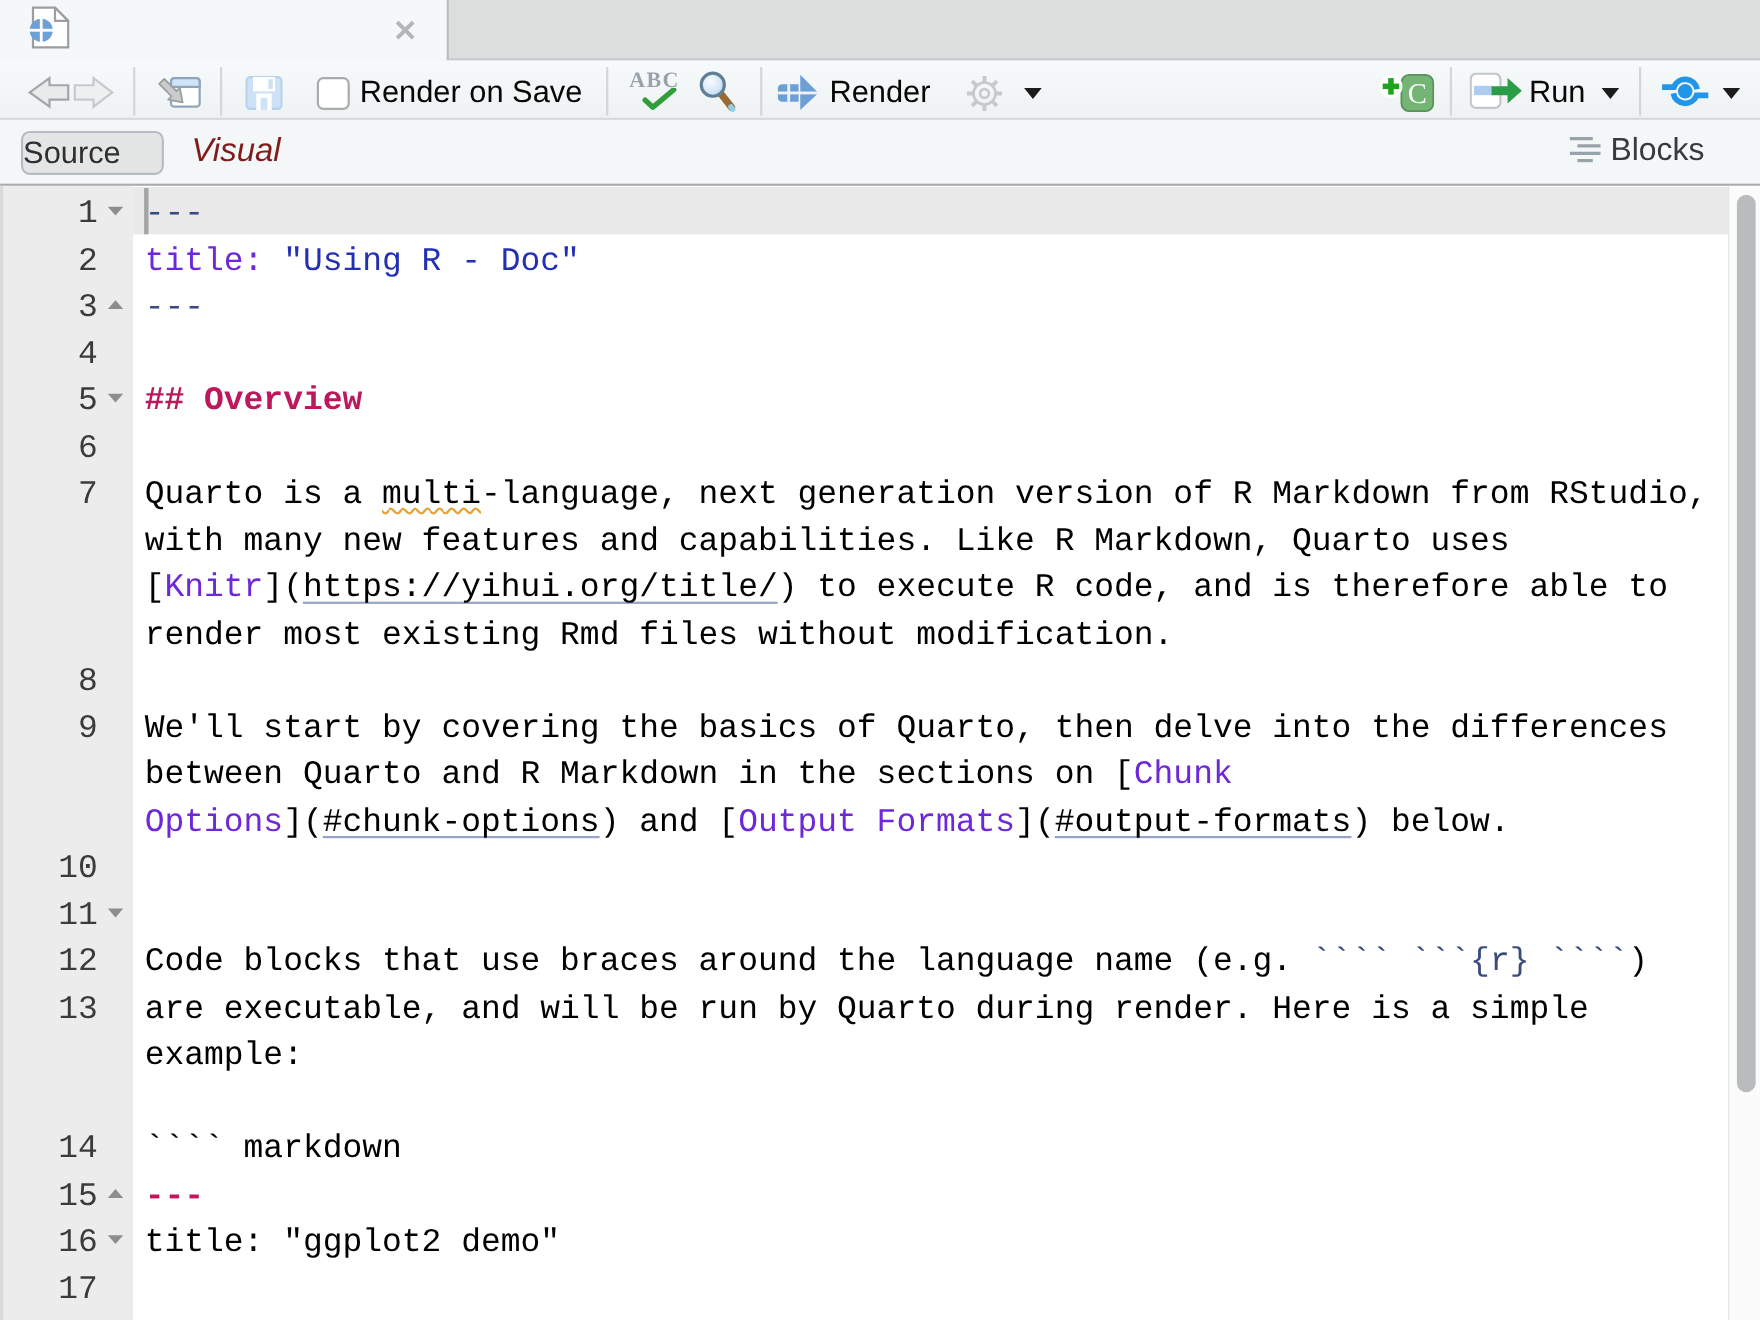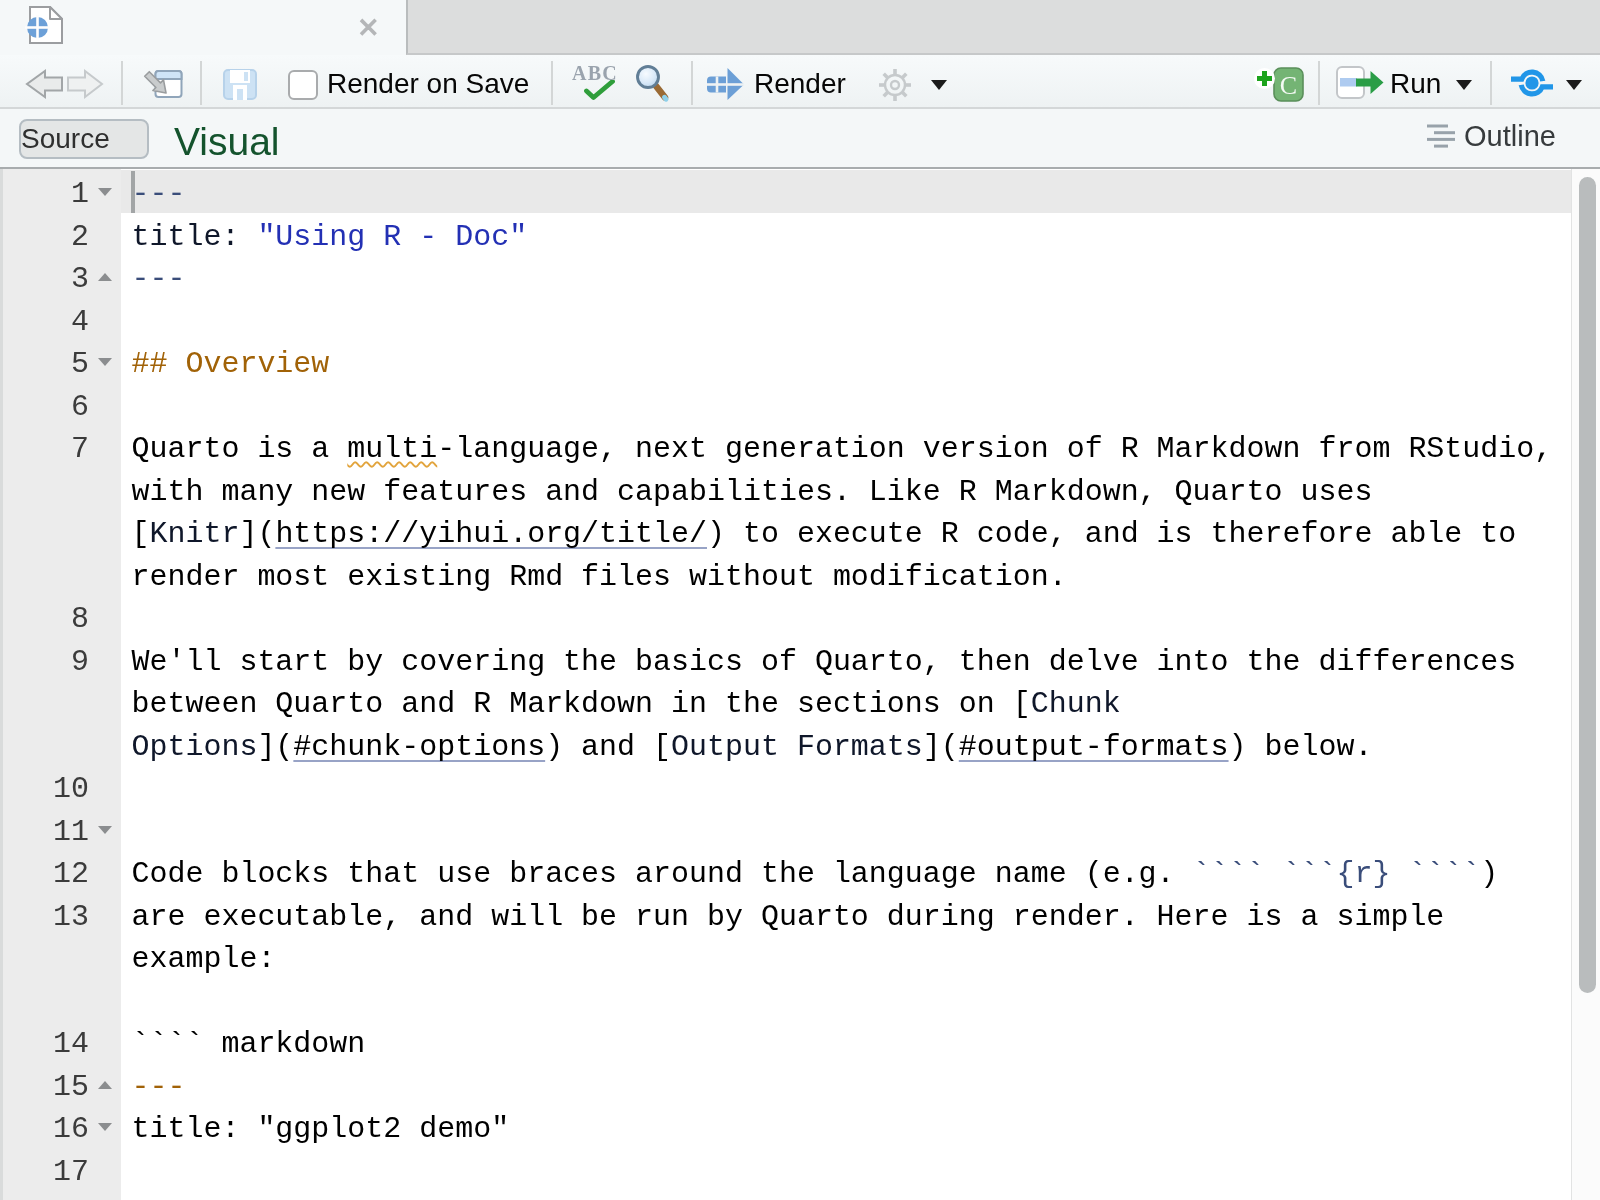--- a/index.html
+++ b/index.html
@@ -15,35 +15,35 @@
   
   #toolbar{left:0;top:55px;width:1600px;height:52px;background:linear-gradient(#f7fafb,#eef2f3);border-bottom:2px solid #d4d7d8;text-align:right;}
   .tsep{position:absolute;top:6px;height:44px;width:2px;background:#d3d6d6;}
   .tbtext{position:absolute;font-size:28px;color:#070707;}
   #checkbox{position:absolute;left:288px;top:15px;width:26px;height:26px;background:#fff;border:2px solid #a9abad;border-radius:6px;}
   .dd{position:absolute;width:0;height:0;border-left:8.5px solid transparent;border-right:8.5px solid transparent;border-top:10px solid #1b1b1b;}
   
   #subbar{left:0;top:109px;width:1600px;height:58px;background:#f4f7f8;border-bottom:2px solid #a8acae;}
   #srcbtn{position:absolute;left:19px;top:10px;width:126px;height:36px;background:#e4e6e6;border:2px solid #b5bdc3;border-radius:8px;
           font-size:28px;color:#2f2f2f;line-height:36px;}
-  #visual{position:absolute;left:174px;top:11px;font-size:39px;color:#14532d;}
+  #visual{position:absolute;left:174px;top:11px;font-size:30px;color:#7f1d1d;font-style:italic;}
   #outlinetxt{position:absolute;left:1464px;top:11px;font-size:29px;color:#373b3d;}
   
   #editor{left:0;top:169px;width:1600px;height:1031px;background:#ffffff;}
   #gutter{position:absolute;left:0;top:0;width:121px;height:1031px;background:#ececec;}
   #leftedge{position:absolute;left:0;top:0;width:3px;height:1031px;background:#d9dbdb;}
   #hl1{position:absolute;left:121px;top:1px;width:1450px;height:43px;background:#e9e9e9;}
   #cursor{position:absolute;left:131px;top:2px;width:4px;height:42px;background:#a2a5a6;}
   pre{margin:0;font-family:"Liberation Mono",monospace;font-size:29.97px;line-height:42.5px;}
   #nums{position:absolute;left:0;top:4px;width:89px;text-align:right;color:#3b3b3b;}
   #code{position:absolute;left:131.5px;top:4px;color:#000;}
   .y{color:#3a4d7a;}   
-  .m{color:#0f172a;text-align:right;}   
+  .m{color:#6d28d9;text-align:right;}   
   .s{color:#2330b4;}   
-  .h{color:#a16207;}   
+  .h{color:#be185d;font-weight:bold;}   
   .u{text-decoration:underline;text-decoration-skip-ink:none;text-decoration-color:#98a3c6;text-decoration-thickness:2px;text-underline-offset:5px;}
   .sp{text-decoration:underline wavy #e2a43c;text-decoration-skip-ink:none;text-decoration-thickness:2px;text-underline-offset:4px;}
   .fold{position:absolute;width:0;height:0;border-left:7px solid transparent;border-right:7px solid transparent;}
   .fd{border-top:8.5px solid #8b8d8f;}
   .fu{border-bottom:8.5px solid #8b8d8f;}
   
   #sbtrack{position:absolute;left:1571px;top:0px;width:29px;height:1031px;background:#fbfbfb;border-left:1.5px solid #e2e3e3;}
   #sbthumb{position:absolute;left:7px;top:8px;width:17px;height:816px;background:#b9bcbd;border-radius:9px;}
 </style>
 </head>
@@ -166,21 +166,21 @@
   <div id="srcbtn">Source</div>
   <div id="visual">Visual</div>
   <svg class="abs" style="left:1427px;top:15px" width="29" height="24" viewBox="0 0 29 24">
     <g stroke="#98a2aa" stroke-width="3">
       <line x1="0" y1="2" x2="21" y2="2"></line>
       <line x1="7" y1="8.7" x2="28" y2="8.7"></line>
       <line x1="0" y1="15.4" x2="28" y2="15.4"></line>
       <line x1="7" y1="22.1" x2="21" y2="22.1"></line>
     </g>
   </svg>
-  <div id="outlinetxt">Outline</div>
+  <div id="outlinetxt">Blocks</div>
 </div>
 
 <div class="abs" id="editor">
   <div id="gutter"></div>
   <div id="hl1"></div>
   <div id="leftedge"></div>
   <div id="cursor"></div>
   <pre id="nums">1
 2
 3

